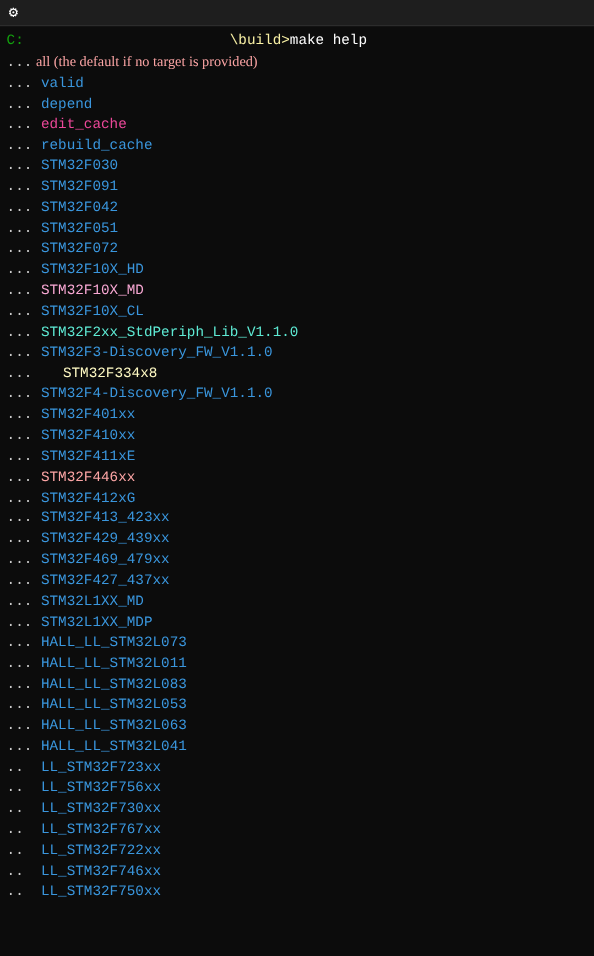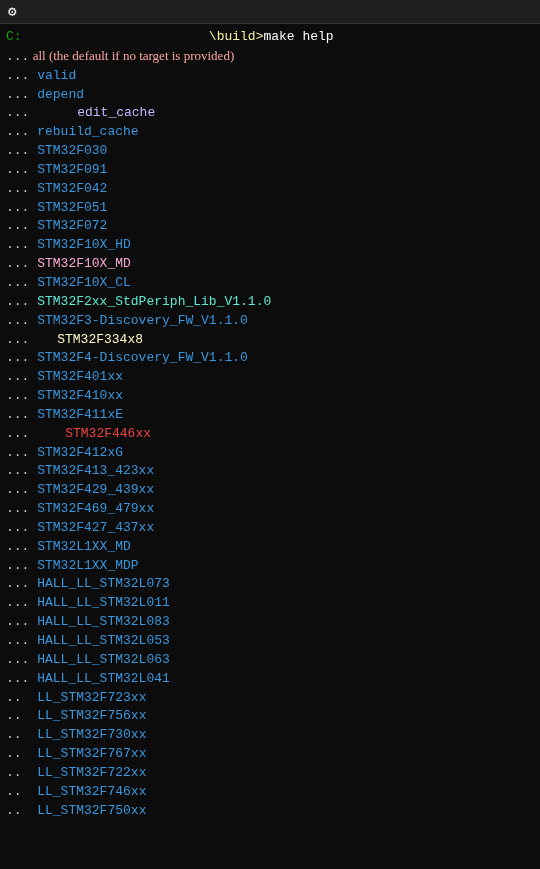--- a/index.html
+++ b/index.html
@@ -51,38 +51,38 @@
   <span style="font-size:14px;">⚙</span>
   <span></span>
 </div>
 
 <div id="terminal-body">
 
 <div class="line"><span class="line-c">C:</span><span style="color: rgb(204, 204, 204);">                        <span style="color: rgb(249, 241, 165);">\build&gt;</span><span style="color: rgb(255, 255, 255);">make help</span></span></div>
     <div class="line"><span style="color: rgb(204, 204, 204);">...</span><span style="color: #fca5a5; font-family: Liberation Serif, serif;"> all (the default if no target is provided)</span></div>
     <div class="line"><span style="color: rgb(204, 204, 204);">...</span><span style="color: rgb(58, 150, 221);"> valid</span></div>
     <div class="line"><span style="color: rgb(204, 204, 204);">...</span><span style="color: rgb(58, 150, 221);"> depend</span></div>
-    <div class="line"><span style="color: rgb(204, 204, 204);">...</span><span style="color: #c4b5fd; margin-left: 40px;"> edit_cache</span></div>
+    <div class="line"><span style="color: rgb(204, 204, 204);">...</span><span style="color: #ec4899;"> edit_cache</span></div>
     <div class="line"><span style="color: rgb(204, 204, 204);">...</span><span style="color: rgb(58, 150, 221);"> rebuild_cache</span></div>
     <div class="line"><span style="color: rgb(204, 204, 204);">...</span><span style="color: rgb(58, 150, 221);"> STM32F030</span></div>
     <div class="line"><span style="color: rgb(204, 204, 204);">...</span><span style="color: rgb(58, 150, 221);"> STM32F091</span></div>
     <div class="line"><span style="color: rgb(204, 204, 204);">...</span><span style="color: rgb(58, 150, 221);"> STM32F042</span></div>
     <div class="line"><span style="color: rgb(204, 204, 204);">...</span><span style="color: rgb(58, 150, 221);"> STM32F051</span></div>
     <div class="line"><span style="color: rgb(204, 204, 204);">...</span><span style="color: rgb(58, 150, 221);"> STM32F072</span></div>
     <div class="line"><span style="color: rgb(204, 204, 204);">...</span><span style="color: rgb(58, 150, 221);"> STM32F10X_HD</span></div>
     <div class="line"><span style="color: rgb(204, 204, 204);">...</span><span style="color: #f9a8d4;"> STM32F10X_MD</span></div>
     <div class="line"><span style="color: rgb(204, 204, 204);">...</span><span style="color: rgb(58, 150, 221);"> STM32F10X_CL</span></div>
     <div class="line"><span style="color: rgb(204, 204, 204);">...</span><span style="color: #5eead4;"> STM32F2xx_StdPeriph_Lib_V1.1.0</span></div>
     <div class="line"><span style="color: rgb(204, 204, 204);">...</span><span style="color: rgb(58, 150, 221);"> STM32F3-Discovery_FW_V1.1.0</span></div>
     <div class="line"><span style="color: rgb(204, 204, 204);">...</span><span style="color: #fef9c3; margin-left: 20px;"> STM32F334x8</span></div>
     <div class="line"><span style="color: rgb(204, 204, 204);">...</span><span style="color: rgb(58, 150, 221);"> STM32F4-Discovery_FW_V1.1.0</span></div>
     <div class="line"><span style="color: rgb(204, 204, 204);">...</span><span style="color: rgb(58, 150, 221);"> STM32F401xx</span></div>
     <div class="line"><span style="color: rgb(204, 204, 204);">...</span><span style="color: rgb(58, 150, 221);"> STM32F410xx</span></div>
     <div class="line"><span style="color: rgb(204, 204, 204);">...</span><span style="color: rgb(58, 150, 221);"> STM32F411xE</span></div>
-    <div class="line"><span style="color: rgb(204, 204, 204);">...</span><span style="color: #ef4444; margin-left: 28px;"> STM32F446xx</span></div>
+    <div class="line"><span style="color: rgb(204, 204, 204);">...</span><span style="color: #fca5a5;"> STM32F446xx</span></div>
     <div class="line"><span style="color: rgb(204, 204, 204);">...</span><span style="color: rgb(58, 150, 221);"> STM32F412xG</span></div>
     <div class="line"><span style="color: rgb(204, 204, 204);">...</span><span style="color: rgb(58, 150, 221);"> STM32F413_423xx</span></div>
     <div class="line"><span style="color: rgb(204, 204, 204);">...</span><span style="color: rgb(58, 150, 221);"> STM32F429_439xx</span></div>
     <div class="line"><span style="color: rgb(204, 204, 204);">...</span><span style="color: rgb(58, 150, 221);"> STM32F469_479xx</span></div>
     <div class="line"><span style="color: rgb(204, 204, 204);">...</span><span style="color: rgb(58, 150, 221);"> STM32F427_437xx</span></div>
     <div class="line"><span style="color: rgb(204, 204, 204);">...</span><span style="color: rgb(58, 150, 221);"> STM32L1XX_MD</span></div>
     <div class="line"><span style="color: rgb(204, 204, 204);">...</span><span style="color: rgb(58, 150, 221);"> STM32L1XX_MDP</span></div>
     <div class="line"><span style="color: rgb(204, 204, 204);">...</span><span style="color: rgb(58, 150, 221);"> HALL_LL_STM32L073</span></div>
     <div class="line"><span style="color: rgb(204, 204, 204);">...</span><span style="color: rgb(58, 150, 221);"> HALL_LL_STM32L011</span></div>
     <div class="line"><span style="color: rgb(204, 204, 204);">...</span><span style="color: rgb(58, 150, 221);"> HALL_LL_STM32L083</span></div>

